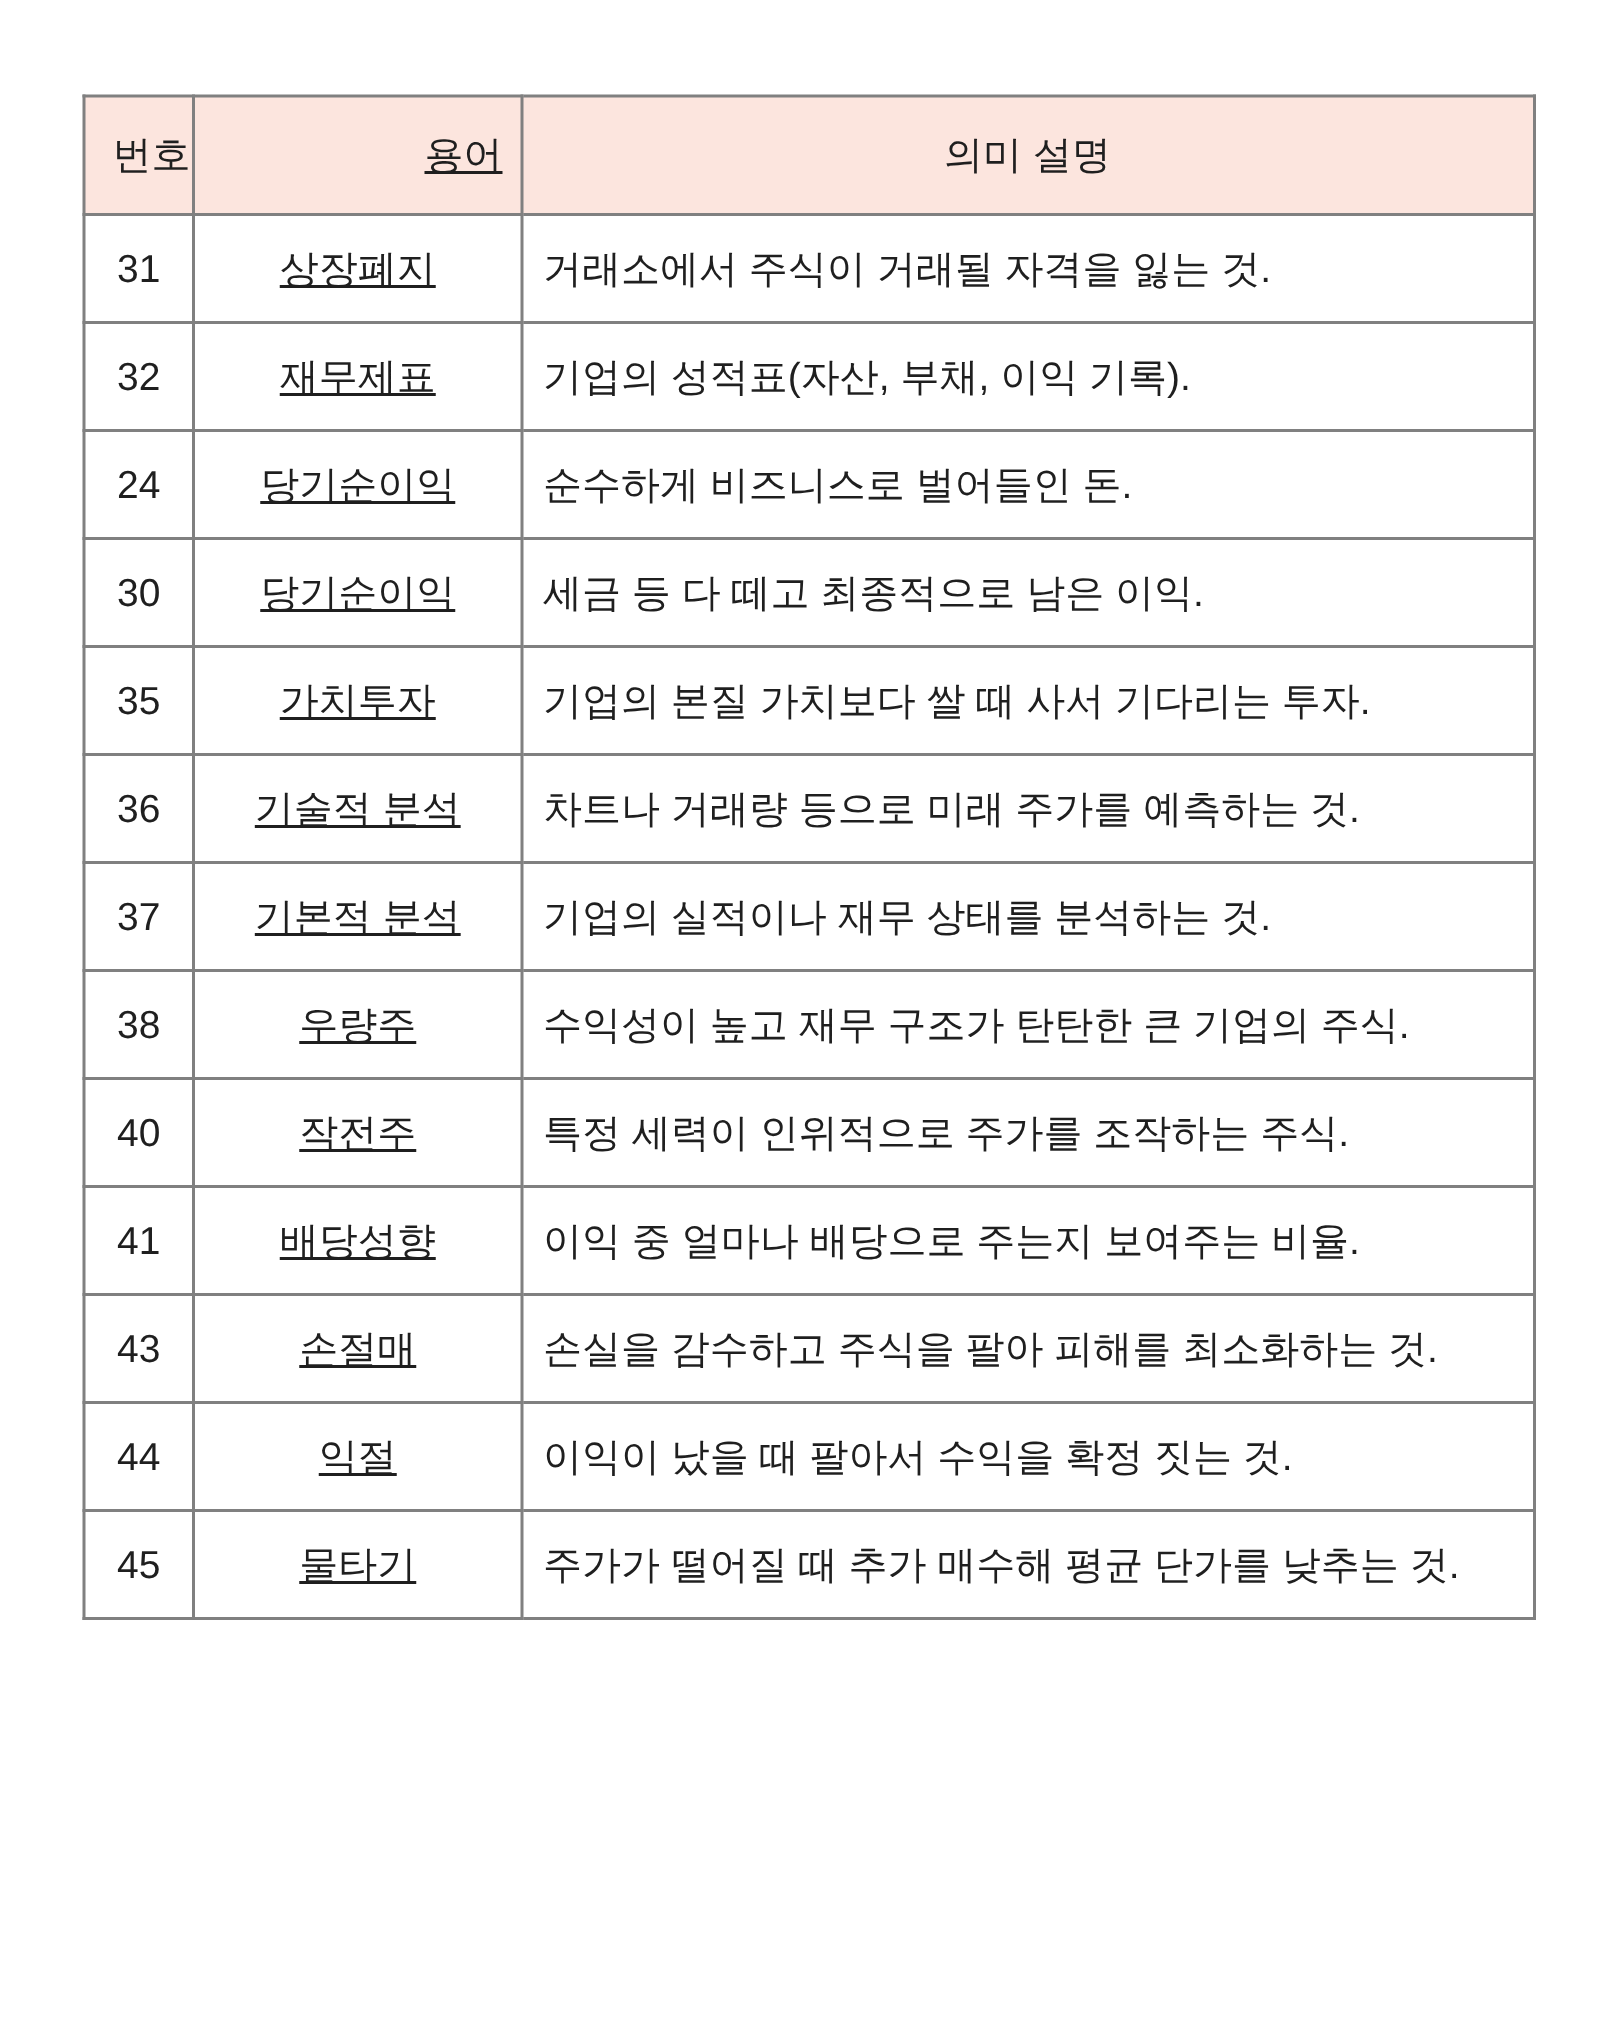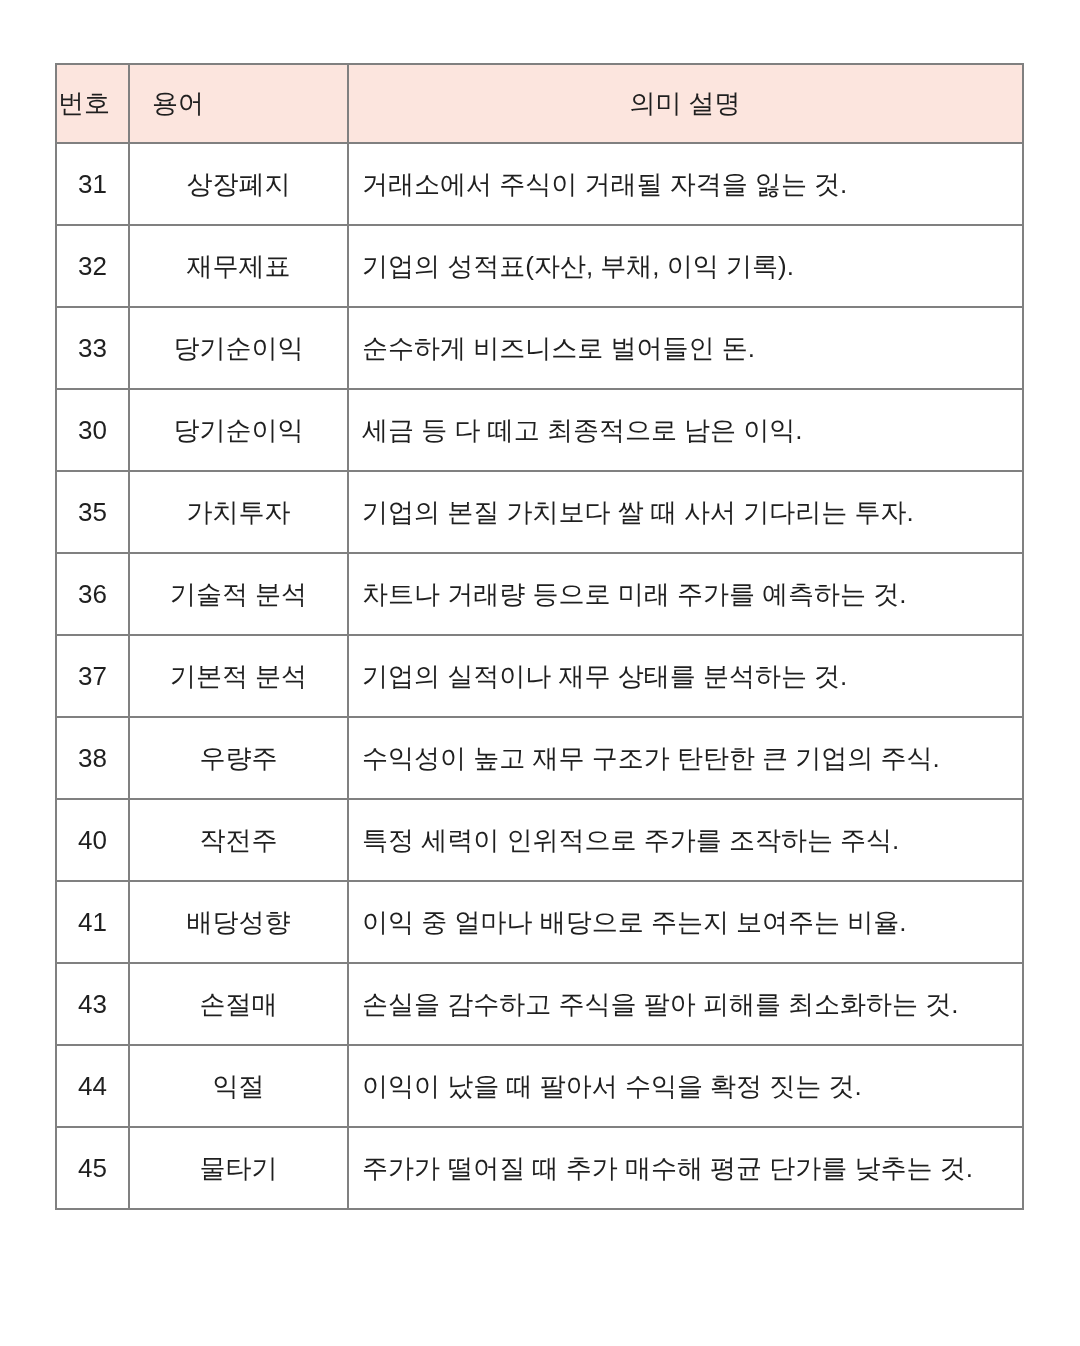--- a/index.html
+++ b/index.html
@@ -32,28 +32,28 @@
     font-size: 26px;
     font-weight: 400;
     line-height: 1.25;
     vertical-align: middle;
     box-sizing: border-box;
     background: #ffffff;
   }
   table.glossary th {
     background: #fce5de;
     height: 79px;
-    text-align: left;
+    text-align: right;
     font-weight: 400;
   }
   table.glossary td {
-    height: 82px;
+    height: 72px;
   }
   .col-no   { width: 73px;  text-align: center; }
-  .col-term { width: 219px; text-align: center; padding: 0 22px; }
+  .col-term { width: 219px; text-align: center; padding: 0 12px; text-decoration: underline; }
   .col-desc { text-align: left; padding: 0 14px 0 13px; }
 </style>
 </head>
 <body>
 
 <div class="page">
   <table class="glossary">
     <thead>
       <tr>
         <th class="col-no">번호</th>
@@ -66,21 +66,21 @@
           <td class="col-no">31</td>
           <td class="col-term">상장폐지</td>
           <td class="col-desc">거래소에서 주식이 거래될 자격을 잃는 것.</td>
         </tr>
         <tr>
           <td class="col-no">32</td>
           <td class="col-term">재무제표</td>
           <td class="col-desc">기업의 성적표(자산, 부채, 이익 기록).</td>
         </tr>
         <tr>
-          <td class="col-no">33</td>
+          <td class="col-no">24</td>
           <td class="col-term">당기순이익</td>
           <td class="col-desc">순수하게 비즈니스로 벌어들인 돈.</td>
         </tr>
         <tr>
           <td class="col-no">30</td>
           <td class="col-term">당기순이익</td>
           <td class="col-desc">세금 등 다 떼고 최종적으로 남은 이익.</td>
         </tr>
         <tr>
           <td class="col-no">35</td>

